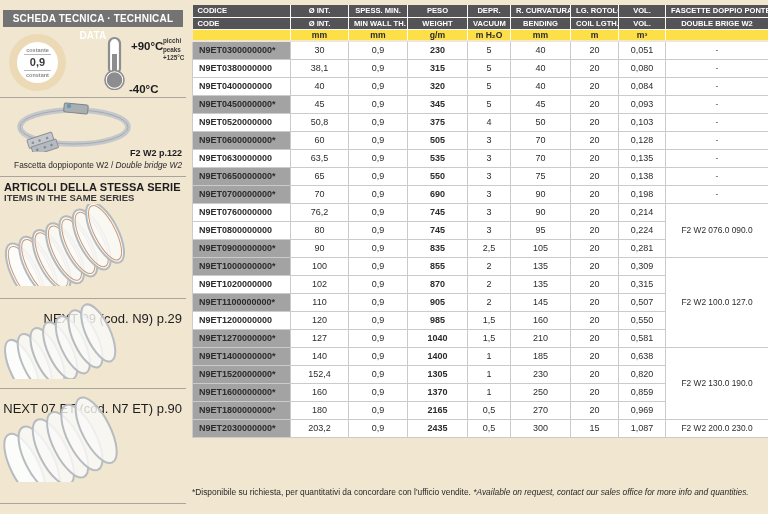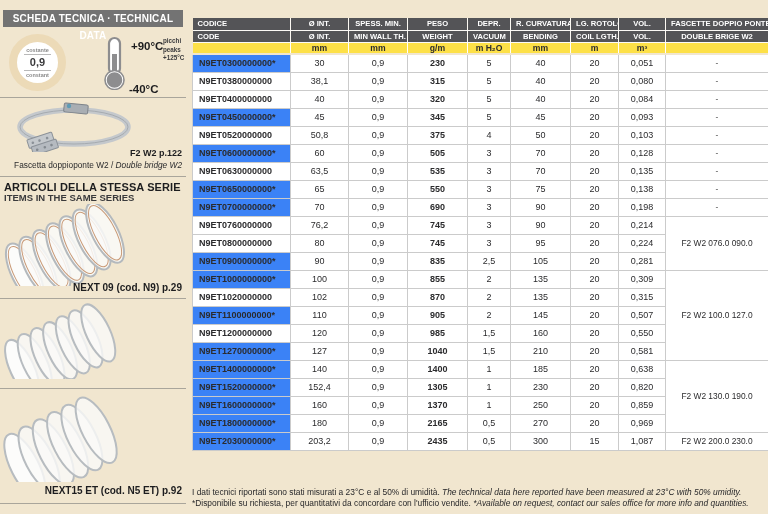--- a/index.html
+++ b/index.html
@@ -34,45 +34,45 @@
   .temp-min { position:absolute; left:129px; top:70px; font-size:11.5px; font-weight:bold; color:#1d1d1f;margin-top:13px; }
   .peaks { position:absolute; left:163px; top:37px; font-size:6.3px; font-weight:bold; color:#3a3a3c; line-height:1.35; }
   .divider { position:absolute; left:0; width:186px; border-top:1px solid #a9a59b; }
   .clamp-img { position:absolute; left:6px; top:100px; }
   .clamp-ref { position:absolute; left:0; top:148px; width:182px; text-align:right; font-size:9px; font-weight:bold; color:#1d1d1f; }
   .clamp-cap { position:absolute; left:0; top:160px; width:182px; text-align:right; font-size:8.3px; color:#2b2b2d; }
   .clamp-cap .en { font-style:italic; }
   .series-t1 { position:absolute; left:4px; top:181px; font-size:11px; font-weight:bold; color:#1d1d1f; letter-spacing:.1px; }
   .series-t2 { position:absolute; left:4px; top:192px; font-size:9.5px; font-weight:bold; color:#3a3a3c; }
   .hose { position:absolute; left:0; }
-  .hose-label { position:absolute; width:182px; text-align:right; font-size:10px; font-weight:bold; color:#1d1d1f; }
+  .hose-label { position:absolute; width:182px; text-align:right; font-size:13px; font-weight:normal; color:#1d1d1f;margin-top:29px; }
 
   
   .datatable {
-    position:absolute; left:192px; top:18px;
+    position:absolute; left:192px; top:5px;
     border-collapse:collapse; table-layout:fixed; width:576px;
   }
   .datatable thead th {
     background:#545457; color:#fff; font-size:7.6px; font-weight:bold;
     height:12px; padding:0 5px; text-align:center;
     border-right:1px solid rgba(255,255,255,.75);
     border-bottom:1.5px solid rgba(255,255,255,.8);
     white-space:nowrap; overflow:hidden;
   }
   .datatable thead th:first-child { text-align:left; }
   .datatable thead tr.units th {
     background:#fde047; color:#2b2b2d; font-size:8.6px;
     border-right:1px solid #fff; border-bottom:2px solid #f1e6cf; height:12px;
   }
   .datatable tbody td {
     background:#fff; border:1px solid #cbcbcb; font-size:9px;
     height:18px; text-align:center; padding:0 3px; white-space:nowrap;
   }
   .datatable td.code { text-align:left; padding-left:6px; font-weight:bold; }
-  .datatable td.code.starred { background:#3b82f6; }
+  .datatable td.code.starred { background:#a3a3a3; }
   .datatable td.weight { font-weight:bold; }
   .datatable td.clamp { font-size:8.4px; color:#2b2b2d; }
   .datatable td.clamp.dash { color:#555; }
 
   
   .footnote {
     position:absolute; left:192px; top:487px; width:572px;
     font-size:8.4px; color:#28282a; line-height:1.28;
   }
   .footnote .en { font-style:italic; }
@@ -158,20 +158,21 @@
     <g transform="rotate(-25 81 38)">
       <ellipse cx="16" cy="38" rx="12" ry="31" fill="#fcfcfb" stroke="#b7bcc0" stroke-width="2"></ellipse>
       <ellipse cx="30" cy="38" rx="12" ry="31" fill="#fafaf9" fill-opacity=".8" stroke="#b7bcc0" stroke-width="2"></ellipse>
       <ellipse cx="44" cy="38" rx="12" ry="31" fill="#fafaf9" fill-opacity=".8" stroke="#b7bcc0" stroke-width="2"></ellipse>
       <ellipse cx="58" cy="38" rx="12" ry="31" fill="#fafaf9" fill-opacity=".8" stroke="#b7bcc0" stroke-width="2"></ellipse>
       <ellipse cx="72" cy="38" rx="12" ry="31" fill="#fafaf9" fill-opacity=".8" stroke="#b7bcc0" stroke-width="2"></ellipse>
       <ellipse cx="86" cy="38" rx="12" ry="31" fill="#fafaf9" fill-opacity=".8" stroke="#b7bcc0" stroke-width="2"></ellipse>
       <ellipse cx="100" cy="38" rx="12" ry="31" fill="#fafaf9" fill-opacity=".8" stroke="#b7bcc0" stroke-width="2"></ellipse>
     </g>
   </svg>
+  <div class="hose-label" style="top:372px">NEXT 07 ET (cod. N7 ET) p.90</div>
 
   <div class="divider" style="top:388px"></div>
 
   <svg class="hose" style="top:394px" width="162" height="88" viewBox="0 0 162 88">
     <g transform="rotate(-27 81 44)">
       <ellipse cx="18" cy="44" rx="14" ry="36" fill="#fcfcfb" stroke="#b7bcc0" stroke-width="2"></ellipse>
       <ellipse cx="34" cy="44" rx="14" ry="36" fill="#fafaf9" fill-opacity=".8" stroke="#b7bcc0" stroke-width="2"></ellipse>
       <ellipse cx="50" cy="44" rx="14" ry="36" fill="#fafaf9" fill-opacity=".8" stroke="#b7bcc0" stroke-width="2"></ellipse>
       <ellipse cx="66" cy="44" rx="14" ry="36" fill="#fafaf9" fill-opacity=".8" stroke="#b7bcc0" stroke-width="2"></ellipse>
       <ellipse cx="82" cy="44" rx="14" ry="36" fill="#fafaf9" fill-opacity=".8" stroke="#b7bcc0" stroke-width="2"></ellipse>
@@ -461,15 +462,14 @@
         <td class="">0,5</td>
         <td class="">300</td>
         <td class="">15</td>
         <td class="">1,087</td>
         <td class="clamp" rowspan="1">F2 W2 200.0 230.0</td>
       </tr>
     </tbody>
 </table>
 
 <div class="footnote">
-  <div><span>I dati tecnici riportati sono stati misurati a 23°C e al 50% di umidità. </span><span class="en">The technical data here reported have been measured at 23°C with 50% umidity.</span></div>
   <div><span>*Disponibile su richiesta, per quantitativi da concordare con l'ufficio vendite. </span><span class="en">*Available on request, contact our sales office for more info and quantities.</span></div>
 </div>
 
 </body></html>

